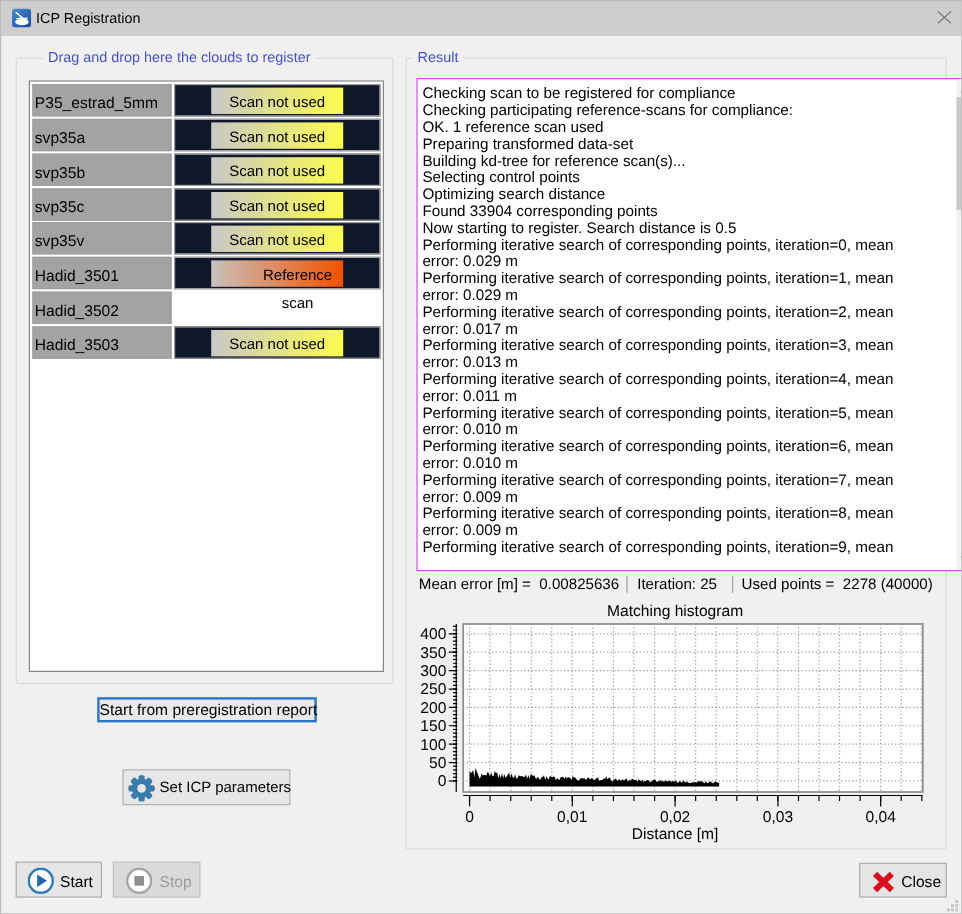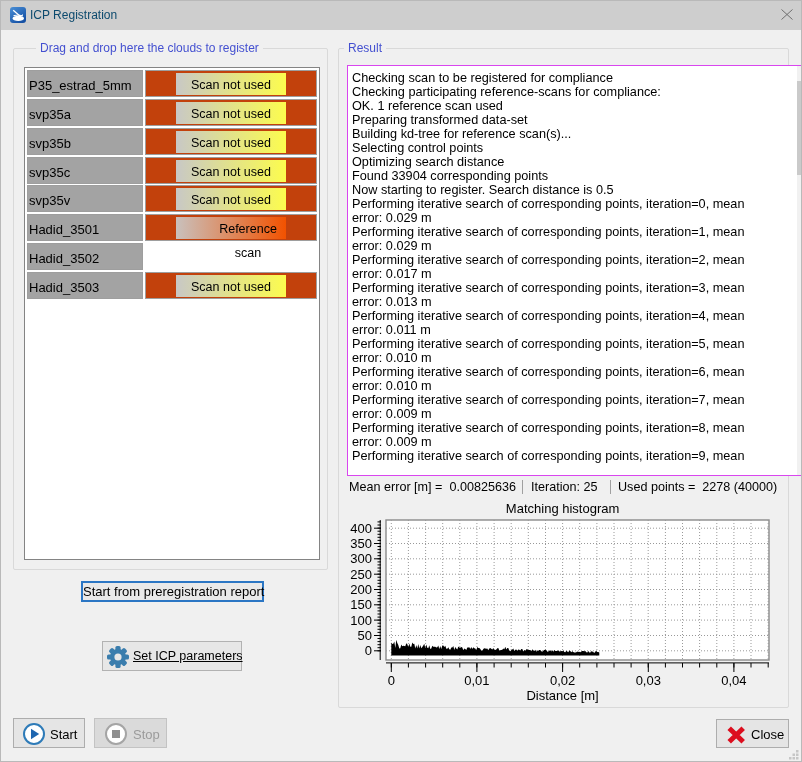--- a/index.html
+++ b/index.html
@@ -1,37 +1,37 @@
 <!DOCTYPE html>
 <html><head><meta charset="utf-8">
 <style>
 *{margin:0;padding:0;box-sizing:border-box;}
 html,body{width:802px;height:762px;}
 body{font-family:"Liberation Sans",sans-serif;background:#f0f0f0;position:relative;overflow:hidden;}
 .win{position:absolute;inset:0;box-shadow:inset 0 0 0 1px #b9b9b9;z-index:5;pointer-events:none;}
 #titlebar{position:absolute;left:1px;top:0;width:800px;height:30px;background:#cecece;}
 #appicon{position:absolute;left:9px;top:7px;width:16px;height:16px;}
-#titletext{position:absolute;left:29px;top:8px;font-size:12px;line-height:14px;color:#0c4a6e;}
+#titletext{position:absolute;left:29px;top:8px;font-size:12px;line-height:14px;color:#000000;}
 #tbclose{position:absolute;left:780px;top:9px;width:12px;height:11px;}
 .gbox{position:absolute;border:1px solid #d9d9d9;border-radius:2px;}
 .gtitle{position:absolute;top:-8px;font-size:12px;color:#4450d0;background:#f0f0f0;padding:0 4px;line-height:15px;white-space:nowrap;}
 #gb1{left:13px;top:48px;width:315px;height:522px;}
 #gb1 .gtitle{left:22px;}
 #gb2{left:338px;top:48px;width:451px;height:660px;}
 #gb2 .gtitle{left:5px;}
 #table{position:absolute;left:24px;top:67px;width:296px;height:493px;background:#fff;border:1px solid #848484;}
 .nc{position:absolute;left:2px;width:116px;height:27px;border:1px solid #9e9e9e;background:#a3a3a3;font-size:13px;line-height:29px;padding-left:1px;color:#000;overflow:hidden;}
-.sc{position:absolute;left:120px;width:172px;height:27px;border:1px solid #9e9e9e;background:#c2410c;}
+.sc{position:absolute;left:120px;width:172px;height:27px;border:1px solid #9e9e9e;background:#0f172a;}
 .lbl{position:absolute;left:30px;top:2px;width:110px;height:22px;font-size:12.5px;line-height:24px;text-align:center;color:#000;}
 .y{background:linear-gradient(to right,#c8c8c6,#fcfc4e);}
 .o{background:linear-gradient(to right,#c9c1bd,#f25200);padding-left:34px;}
 .g{background:linear-gradient(to right,#c4cdc4,#57f157);}
 #prereg{position:absolute;left:81px;top:581px;width:183px;height:21px;background:#e9e9e9;border:2px solid #2b76c4;font-size:13px;text-align:center;line-height:17px;color:#000;white-space:nowrap;}
 #setbtn{position:absolute;left:102px;top:641px;width:140px;height:30px;background:#e7e7e7;border:1px solid #b2b2b2;}
-#setbtn span{position:absolute;left:30px;top:7px;font-size:12.5px;color:#000;white-space:nowrap;text-decoration:underline;}
+#setbtn span{position:absolute;left:30px;top:7px;font-size:12.5px;color:#000;white-space:nowrap;}
 .btn{position:absolute;background:#e5e5e5;border:1px solid #adadad;}
 #startbtn{left:13px;top:718px;width:72px;height:30px;}
 #stopbtn{left:94px;top:718px;width:73px;height:30px;background:#dadada;border-color:#c3c3c3;}
 #closebtn{left:716px;top:719px;width:73px;height:29px;}
 #startbtn span{position:absolute;left:36px;top:8px;font-size:13px;}
 #stopbtn span{position:absolute;left:38px;top:8px;font-size:13px;color:#9b9b9b;}
 #closebtn span{position:absolute;left:34px;top:7px;font-size:13px;}
 #tedit{position:absolute;left:347px;top:65px;width:468px;height:411px;background:#fff;border:1px solid #d946ef;overflow:hidden;}
 #tlines{position:absolute;left:4px;top:5px;width:404px;font-size:12.7px;line-height:14px;color:#000;white-space:nowrap;}
 #sbar{position:absolute;right:0;top:0;width:17px;height:409px;background:#f1f1f1;}

